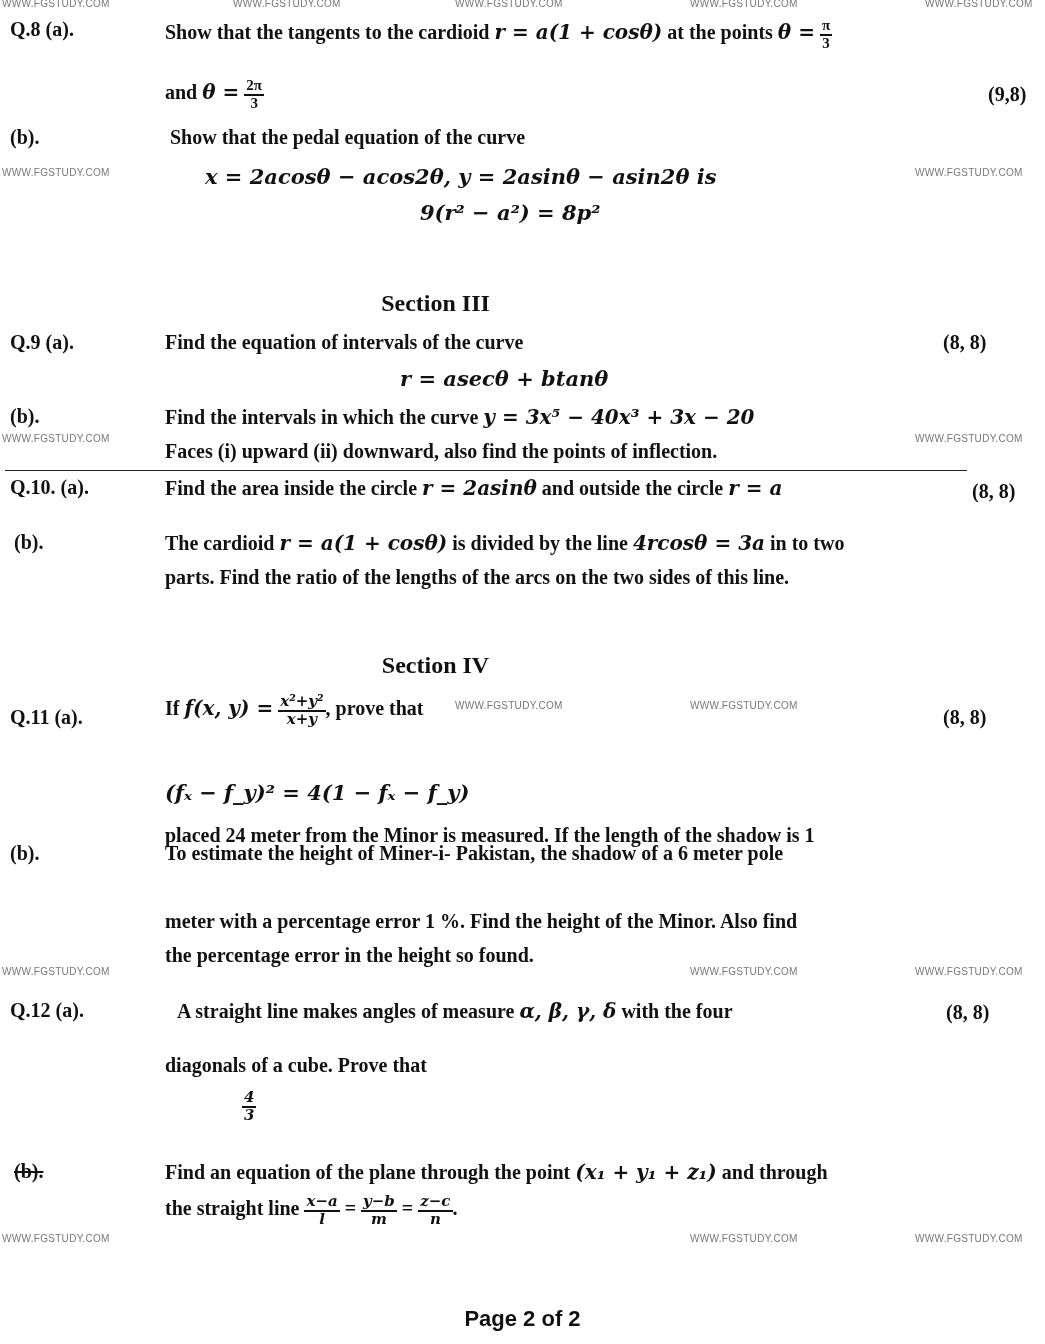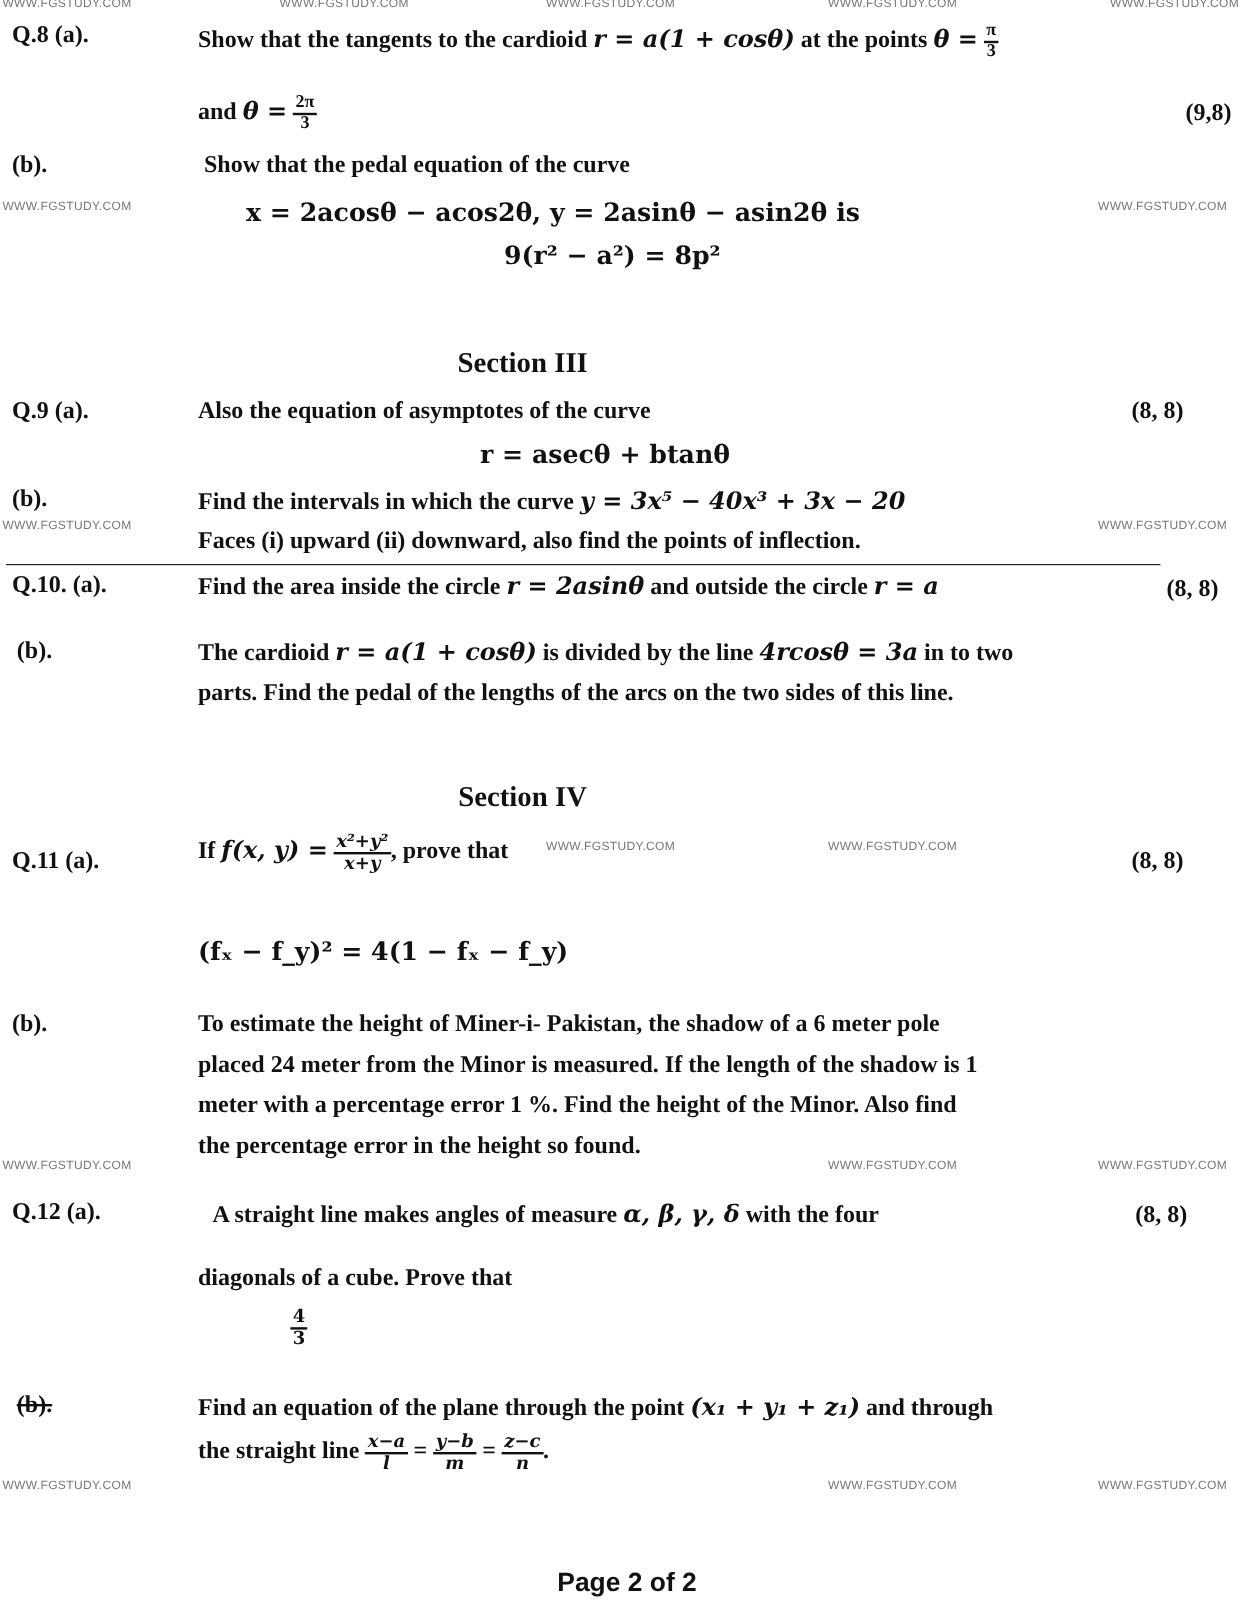--- a/index.html
+++ b/index.html
@@ -3,21 +3,21 @@
 <meta charset="utf-8">
 <style>
   html, body { margin: 0; padding: 0; background: #ffffff; }
   body { width: 1045px; height: 1344px; position: relative; overflow: hidden;
          font-family: "Liberation Serif", serif; color: #111; }
   .wm { position: absolute; font-family: "Liberation Sans", sans-serif; font-size: 10px;
         color: #777; letter-spacing: 0.3px; white-space: nowrap; }
   .qlabel { position: absolute; font-weight: bold; font-size: 20px; white-space: nowrap; }
   .text { position: absolute; font-weight: bold; font-size: 20px; white-space: nowrap; }
   .math { font-style: italic; font-family: "DejaVu Serif", serif; font-weight: bold; }
-  .mathblk { position: absolute; font-family: "DejaVu Serif", serif;
+  .mathblk { position: absolute; font-style: italic; font-family: "DejaVu Serif", serif;
              font-weight: bold; font-size: 21px; white-space: nowrap; }
   .marks { position: absolute; font-weight: bold; font-size: 20px; white-space: nowrap; }
   .section { position: absolute; left: 0; width: 871px; text-align: center;
              font-weight: bold; font-size: 24px; }
   .rule { position: absolute; left: 5px; width: 962px; height: 1px; background: #222; }
   .frac { display: inline-flex; flex-direction: column; align-items: center;
           vertical-align: middle; font-size: 15px; line-height: 1.05; }
   .frac .num { border-bottom: 2px solid #111; padding: 0 2px; }
   .footer { position: absolute; left: 0; width: 1045px; text-align: center; top: 1306px;
             font-family: "Liberation Sans", sans-serif; font-weight: bold; font-size: 22px; }
@@ -65,21 +65,21 @@
 <div class="marks" style="left:988px;top:83px">(9,8)</div>
 
 <div class="qlabel" style="left:10px;top:126px">(b).</div>
 <div class="text" style="left:170px;top:126px">Show that the   pedal equation of the curve</div>
 <div class="mathblk" style="left:205px;top:164px">x = 2acosθ − acos2θ,   y = 2asinθ − asin2θ  is</div>
 <div class="mathblk" style="left:420px;top:200px">9(r² − a²) = 8p²</div>
 
 <div class="section" style="top:290px">Section III</div>
 
 <div class="qlabel" style="left:10px;top:331px">Q.9 (a).</div>
-<div class="text" style="left:165px;top:331px">Also the equation of asymptotes of the curve</div>
+<div class="text" style="left:165px;top:331px">Find the equation of intervals of the curve</div>
 <div class="marks" style="left:943px;top:331px">(8, 8)</div>
 <div class="mathblk" style="left:400px;top:366px">r = asecθ + btanθ</div>
 
 <div class="qlabel" style="left:10px;top:405px">(b).</div>
 <div class="text" style="left:165px;top:405px">
   <span>Find the intervals in which the curve</span>
   <span class="math">y = 3x⁵ − 40x³ + 3x − 20</span>
 </div>
 <div class="text" style="left:165px;top:440px">Faces  (i) upward (ii) downward, also find the points of inflection.</div>
 
@@ -95,39 +95,39 @@
 <div class="marks" style="left:972px;top:480px">(8, 8)</div>
 
 <div class="qlabel" style="left:14px;top:531px">(b).</div>
 <div class="text" style="left:165px;top:531px">
   <span>The cardioid</span>
   <span class="math">r = a(1 + cosθ)</span>
   <span>is divided by the line</span>
   <span class="math">4rcosθ = 3a</span>
   <span>in to two</span>
 </div>
-<div class="text" style="left:165px;top:566px">parts. Find the pedal of the lengths of the arcs on the two sides of this line.</div>
+<div class="text" style="left:165px;top:566px">parts. Find the ratio of the lengths of the arcs on the two sides of this line.</div>
 
 <div class="section" style="top:652px">Section IV</div>
 
 <div class="qlabel" style="left:10px;top:706px">Q.11 (a).</div>
 <div class="text" style="left:165px;top:694px">
   <span>If</span>
   <span class="math">f(x, y) =</span>
   <span class="frac math">
       <span class="num">x²+y²</span>
       <span>x+y</span>
     </span><span>, prove that</span>
 </div>
 <div class="marks" style="left:943px;top:706px">(8, 8)</div>
 <div class="mathblk" style="left:165px;top:780px">(fₓ − f_y)² = 4(1 − fₓ − f_y)</div>
 
 <div class="qlabel" style="left:10px;top:842px">(b).</div>
 <div class="text" style="left:165px;top:842px">To estimate the height of Miner-i- Pakistan, the shadow of a 6 meter pole</div>
-<div class="text" style="left:165px;top:876px">placed 24 meter from the Minor is measured. If the length of the shadow is 1</div>
+<div class="text" style="left:165px;top:824px">placed 24 meter from the Minor is measured. If the length of the shadow is 1</div>
 <div class="text" style="left:165px;top:910px">meter with a percentage error 1 %. Find the height of the Minor. Also find</div>
 <div class="text" style="left:165px;top:944px">the percentage error in the height so found.</div>
 
 <div class="qlabel" style="left:10px;top:999px">Q.12 (a).</div>
 <div class="text" style="left:177px;top:999px">
   <span>A straight line makes angles of measure</span>
   <span class="math">α, β, γ, δ</span>
   <span>with the four</span>
 </div>
 <div class="marks" style="left:946px;top:1001px">(8, 8)</div>

